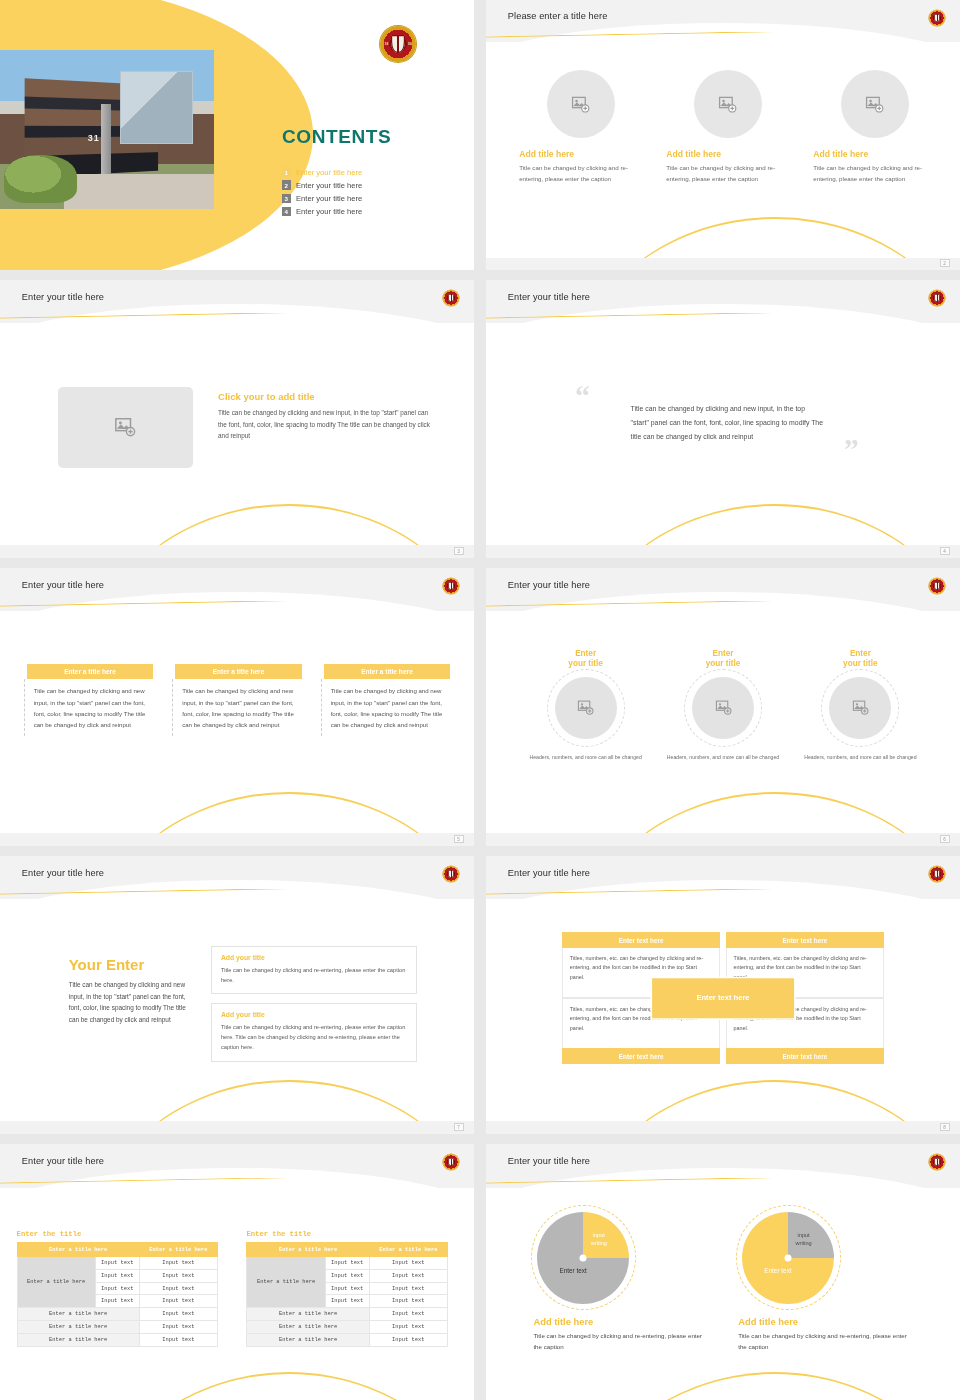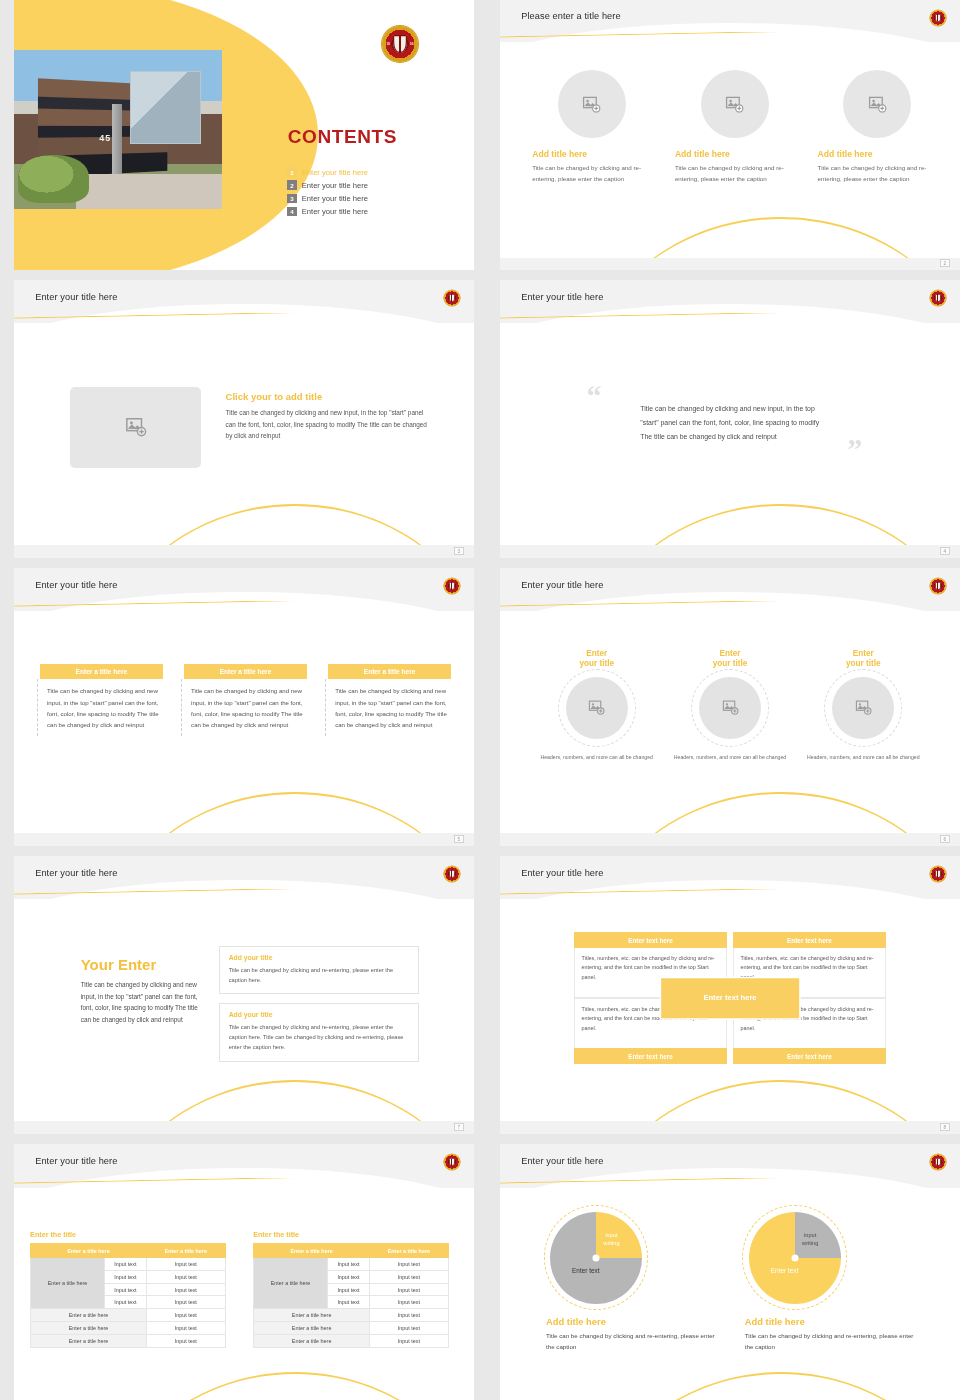--- a/index.html
+++ b/index.html
@@ -16,21 +16,20 @@
     grid-template-rows: 270px 278px 278px 278px 283px;
     column-gap: 12px;
     row-gap: 10px;
     padding: 0;
     background: #e8e8e8;
   }
   .slide {
     position: relative;
     background: #ffffff;
     overflow: hidden;
-    margin-left: 14px;
   }
 
   
   .hdr {
     position: absolute; left:0; top:0; right:0; height: 15.5%;
     background: #f2f2f2;
     overflow: hidden;
   }
   .hdr-curve {
     position:absolute; left:-6%; top:55%; width:112%; height:130%;
@@ -131,21 +130,21 @@
   #s1 .photo .walk{
     position:absolute; left:30%; bottom:0; width:70%; height:22%;
     background:#cfc7bb;
   }
   #s1 .photo .num{
     position:absolute; left:41%; top:52%; color:#efefef;
     font-size:9px; font-weight:bold; letter-spacing:1px;
   }
   #s1 .contents-title{
     position:absolute; left:59.5%; top:46.5%;
-    font-size:19px; font-weight:bold; color:#b91c1c; letter-spacing:.6px;
+    font-size:19px; font-weight:bold; color:#0f766e; letter-spacing:.6px;
   }
   #s1 .toc{ position:absolute; left:59.4%; top:62%; }
   #s1 .toc-row{ display:flex; align-items:center; margin-bottom:3.6px; }
   #s1 .toc-num{
     width:9.5px; height:9.5px; margin-right:5px;
     color:#fff; font-size:6.2px; font-weight:bold;
     display:flex; align-items:center; justify-content:center;
     background:#7f7f7f;
   }
   #s1 .toc-row.active .toc-num{ background:#f8cf62; }
@@ -248,21 +247,21 @@
   #s8 .body.rev{ border-top:1px solid #e9e9e9; border-bottom:0; }
   #s8 .mid{
     position:absolute; left:50%; top:50%; transform:translate(-50%,-50%);
     width:44%; height:30%; background:#f9cf62;
     display:flex; align-items:center; justify-content:center;
     color:#fff; font-size:7.6px; font-weight:bold;
     box-shadow:0 0 0 1.5px #fff;
   }
 
   
-  #s9 .tw{ position:absolute; top:30.5%; width:42.5%; }
+  #s9 .tw{ position:absolute; top:30.5%; width:42.5%;font-family:Liberation Mono, monospace; }
   #s9 .tw.a{ left:3.5%; }
   #s9 .tw.b{ left:52%; }
   #s9 .tt{ font-size:7.2px; font-weight:bold; color:#f3c13f; margin-bottom:4px; }
   #s9 table{ width:100%; border-collapse:collapse; }
   #s9 th{ background:#f9cf62; color:#fff; font-size:5.4px; font-weight:bold;
     text-align:center; padding:3.4px 0; border:1px solid #f9cf62; }
   #s9 td{ font-size:5.4px; color:#4a4a4a; text-align:center;
     padding:2.9px 0; border:1px solid #e6e6e6; background:#fff; }
   #s9 td.gray{ background:#dcdcdc; }
   #s9 td.lgray{ background:#f2f2f2; }
@@ -287,21 +286,21 @@
 <div class="grid">
 
   <div class="slide" id="s1">
     <div class="ycover"></div>
     <div class="photo">
       <div class="bldg"></div>
       <div class="glass"></div>
       <div class="pillar"></div>
       <div class="walk"></div>
       <div class="bush"></div>
-      <div class="num">45</div>
+      <div class="num">31</div>
     </div>
 
     <div class="seal-big">
       <span class="seal-yr" style="left:12%;top:46%">18</span>
       <span class="seal-yr" style="right:12%;top:46%">56</span>
     </div>
 
     <div class="contents-title">CONTENTS</div>
 
     <div class="toc">

